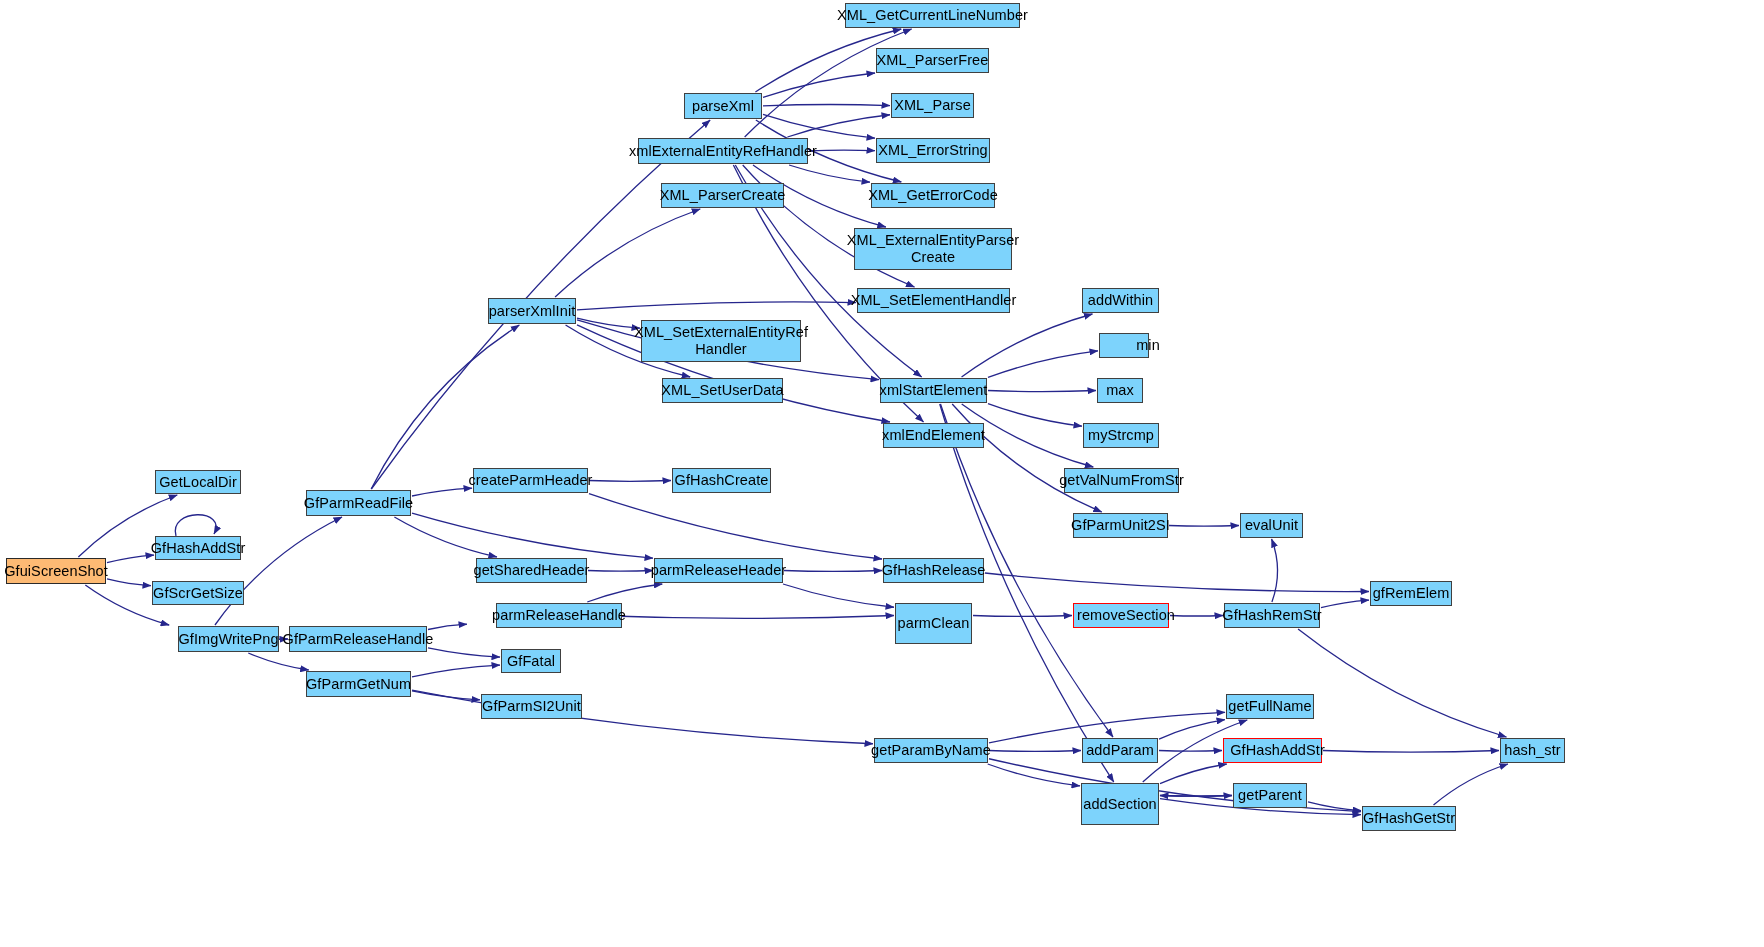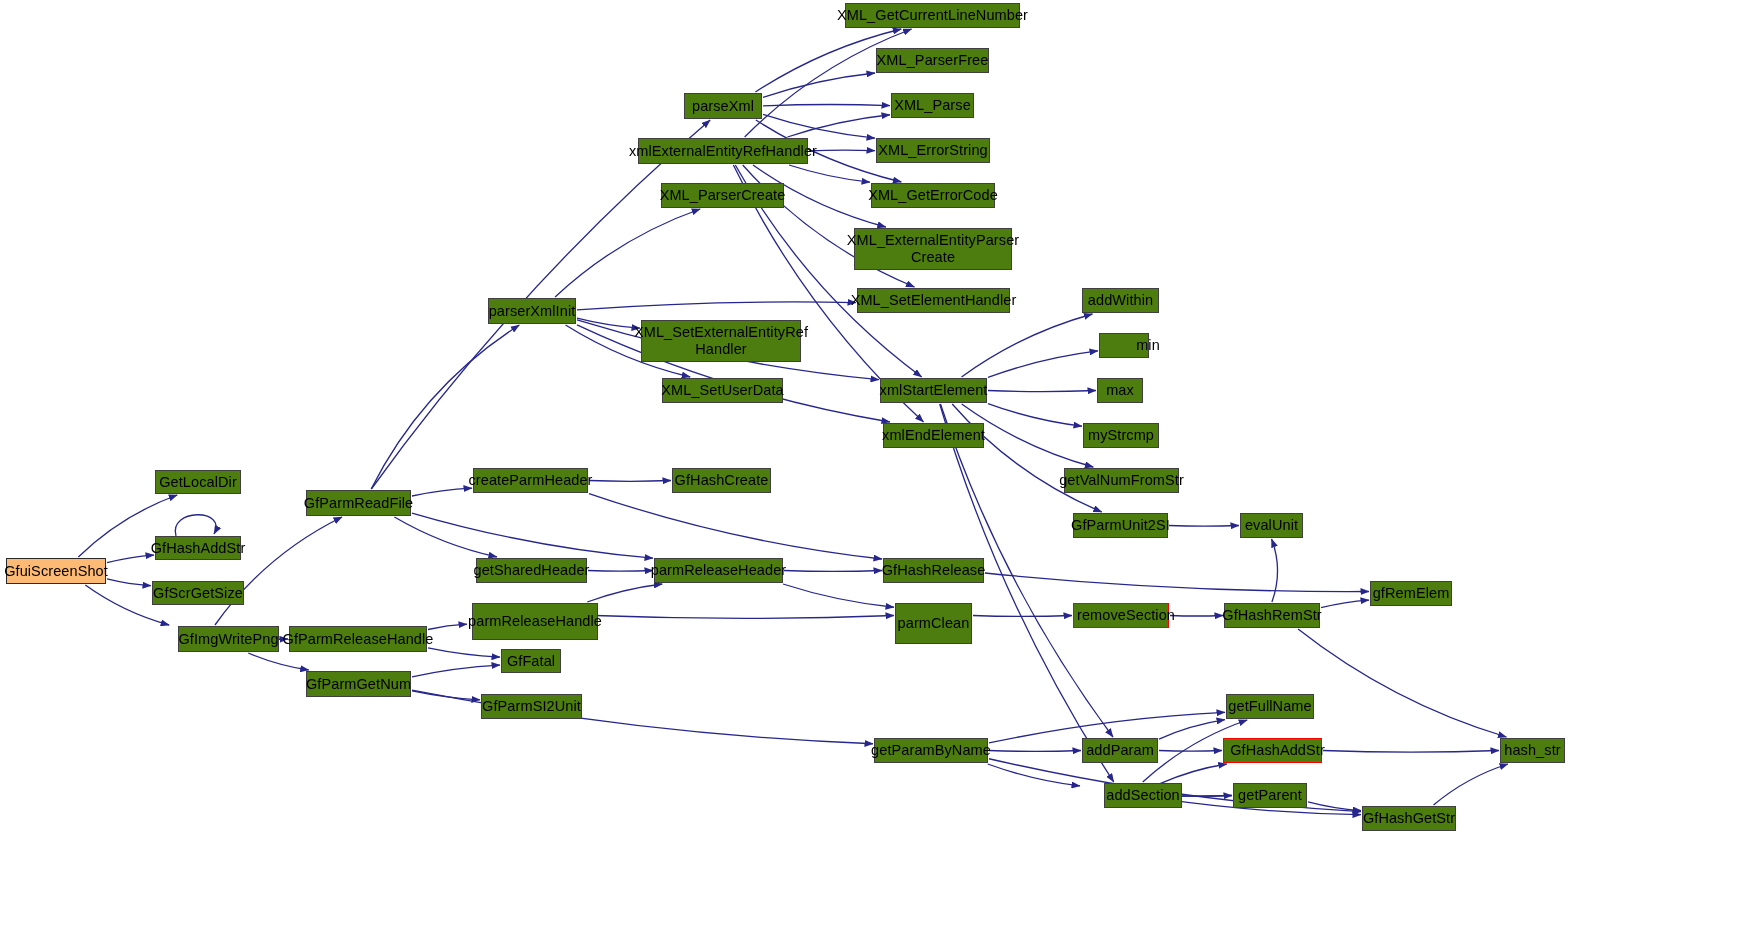--- a/index.html
+++ b/index.html
@@ -20,21 +20,21 @@
     left: 0;
     top: 0;
     width: 1764px;
     height: 947px;
     pointer-events: none;
   }
   .node {
     position: absolute;
     box-sizing: border-box;
     border: 1px solid #404040;
-    background: #4d7c0f;
+    background: #7dd3fc;
     color: #000000;
     font-size: 14.5px;
     line-height: 1.15;
     display: flex;
     align-items: center;
     justify-content: center;
     text-align: center;
     white-space: pre-line;
     letter-spacing: 0.1px;
     z-index: 5;
@@ -138,21 +138,21 @@
       <div class="node root" style="left: 6px; top: 558px; width: 100px; height: 26px;">GfuiScreenShot</div>
       <div class="node" style="left: 155px; top: 470px; width: 86px; height: 24px;">GetLocalDir</div>
       <div class="node" style="left: 155px; top: 536px; width: 86px; height: 24px;">GfHashAddStr</div>
       <div class="node" style="left: 152px; top: 581px; width: 92px; height: 24px;">GfScrGetSize</div>
       <div class="node" style="left: 148px; top: 626px; width: 101px; height: 26px; margin-left: 30px;">GfImgWritePng</div>
       <div class="node" style="left: 306px; top: 490px; width: 105px; height: 26px;">GfParmReadFile</div>
       <div class="node" style="left: 289px; top: 626px; width: 138px; height: 26px;">GfParmReleaseHandle</div>
       <div class="node" style="left: 306px; top: 671px; width: 105px; height: 26px;">GfParmGetNum</div>
       <div class="node" style="left: 473px; top: 468px; width: 115px; height: 25px;">createParmHeader</div>
       <div class="node" style="left: 476px; top: 558px; width: 111px; height: 25px;">getSharedHeader</div>
-      <div class="node" style="left: 472px; top: 603px; width: 126px; height: 37px;">parmReleaseHandle</div>
+      <div class="node" style="left: 496px; top: 603px; width: 126px; height: 25px;">parmReleaseHandle</div>
       <div class="node" style="left: 501px; top: 649px; width: 60px; height: 24px;">GfFatal</div>
       <div class="node" style="left: 481px; top: 694px; width: 101px; height: 25px;">GfParmSI2Unit</div>
       <div class="node" style="left: 488px; top: 298px; width: 88px; height: 26px;">parserXmlInit</div>
       <div class="node" style="left: 684px; top: 93px; width: 78px; height: 26px;">parseXml</div>
       <div class="node" style="left: 638px; top: 138px; width: 170px; height: 26px;">xmlExternalEntityRefHandler</div>
       <div class="node" style="left: 661px; top: 183px; width: 123px; height: 25px;">XML_ParserCreate</div>
       <div class="node" style="left: 641px; top: 320px; width: 160px; height: 42px;">XML_SetExternalEntityRef
 Handler</div>
       <div class="node" style="left: 662px; top: 378px; width: 121px; height: 25px;">XML_SetUserData</div>
       <div class="node" style="left: 672px; top: 468px; width: 99px; height: 25px;">GfHashCreate</div>
@@ -176,18 +176,18 @@
       <div class="node" style="left: 883px; top: 558px; width: 101px; height: 25px;">GfHashRelease</div>
       <div class="node" style="left: 895px; top: 603px; width: 77px; height: 41px;">parmClean</div>
       <div class="node alert" style="left: 1073px; top: 603px; width: 96px; height: 25px;">removeSection</div>
       <div class="node" style="left: 1240px; top: 513px; width: 63px; height: 25px;">evalUnit</div>
       <div class="node" style="left: 1370px; top: 581px; width: 82px; height: 25px;">gfRemElem</div>
       <div class="node" style="left: 1224px; top: 603px; width: 96px; height: 25px;">GfHashRemStr</div>
       <div class="node" style="left: 874px; top: 738px; width: 114px; height: 25px;">getParamByName</div>
       <div class="node" style="left: 1226px; top: 694px; width: 88px; height: 25px;">getFullName</div>
       <div class="node" style="left: 1082px; top: 738px; width: 76px; height: 25px;">addParam</div>
       <div class="node alert" style="left: 1223px; top: 738px; width: 99px; height: 25px;">GfHashAddStr</div>
-      <div class="node" style="left: 1081px; top: 783px; width: 78px; height: 25px; margin-left: 23px;">addSection</div>
+      <div class="node" style="left: 1081px; top: 783px; width: 78px; height: 42px;">addSection</div>
       <div class="node" style="left: 1233px; top: 783px; width: 74px; height: 25px;">getParent</div>
       <div class="node" style="left: 1362px; top: 806px; width: 94px; height: 25px;">GfHashGetStr</div>
       <div class="node" style="left: 1500px; top: 738px; width: 65px; height: 25px;">hash_str</div>
     </div>
 </div>
 
 </body></html>

